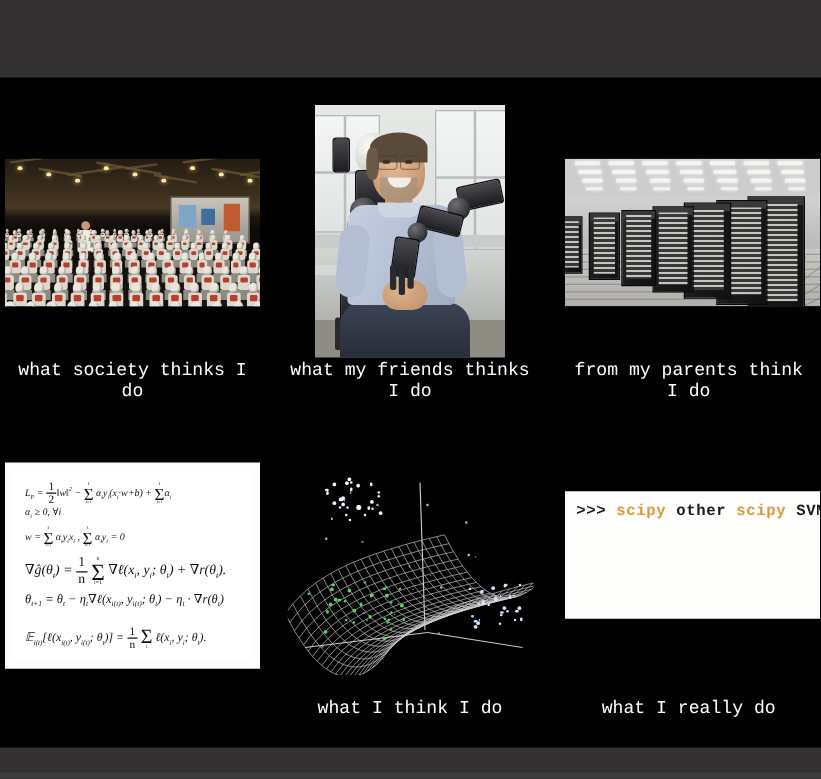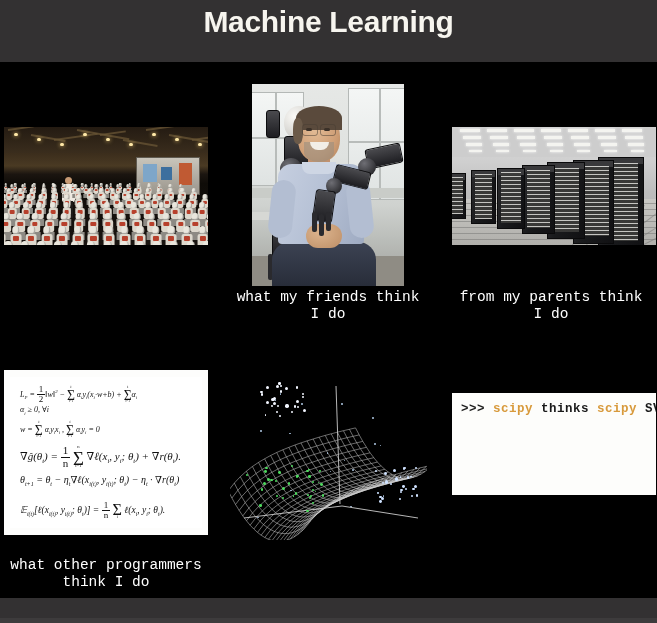--- a/index.html
+++ b/index.html
@@ -161,21 +161,20 @@
   .tok-prompt{color:#1d1d1d;}
   .tok-kw{color:#d89a3c;}
   .tok-id{color:#1a1a1a;}
 </style>
 </head>
 <body>
 
 <div class="meme">
 
   <div class="header-band"></div>
-  <div class="title">Machine Learning</div>
 
   <div class="pic" id="pic-society">
     <div class="hall-bg"></div>
     <div class="hall-ceiling"></div>
     <div class="hall-screen">
       <i style="left:6px;top:6px;width:14px;height:18px;background:#7ea6c9;"></i>
       <i style="left:24px;top:9px;width:11px;height:13px;background:#3d6f9e;"></i>
       <i style="left:42px;top:5px;width:13px;height:22px;background:#c05a33;"></i>
     </div>
     <div class="hall-man">
@@ -895,20 +894,22 @@
         <div class="hall-beam" style="left:119px;top:12px;width:35px;transform:rotate(10deg);"></div>
         <div class="hall-light" style="left:125px;top:16px;"></div>
         <div class="hall-beam" style="left:142px;top:2px;width:44px;transform:rotate(-8deg);"></div>
         <div class="hall-light" style="left:148px;top:6px;"></div>
         <div class="hall-beam" style="left:165px;top:7px;width:53px;transform:rotate(10deg);"></div>
         <div class="hall-light" style="left:171px;top:11px;"></div>
         <div class="hall-beam" style="left:188px;top:12px;width:26px;transform:rotate(-8deg);"></div>
         <div class="hall-light" style="left:194px;top:16px;"></div>
       </div>
   </div>
+  <div class="cap" style="left:0px;top:289px;width:212px;">what society thinks I
+do</div>
 
   <div class="pic" id="pic-friends">
     <div class="room-bg"></div>
     <div class="win" style="left:-4px;top:8px;width:54px;height:92px;">
       <i class="mul" style="left:26px;top:0;width:2px;height:100%;"></i>
       <i class="mul" style="left:0;top:44px;width:100%;height:2px;"></i>
     </div>
     <div class="win" style="left:96px;top:4px;width:62px;height:110px;">
       <i class="mul" style="left:30px;top:0;width:2px;height:100%;"></i>
       <i class="mul" style="left:0;top:52px;width:100%;height:2px;"></i>
@@ -953,21 +954,21 @@
       <div class="rseg" style="left:54px;top:0px;width:34px;height:18px;transform:rotate(-12deg);"></div>
       <div class="rjoint" style="left:46px;top:12px;width:18px;height:18px;"></div>
       <div class="rseg" style="left:22px;top:22px;width:34px;height:16px;transform:rotate(14deg);"></div>
       <div class="rjoint" style="left:14px;top:32px;width:16px;height:16px;"></div>
       <div class="rseg" style="left:2px;top:44px;width:18px;height:30px;transform:rotate(8deg);"></div>
       <div class="rfinger" style="left:0px;top:66px;width:5px;height:20px;"></div>
       <div class="rfinger" style="left:7px;top:68px;width:5px;height:22px;"></div>
       <div class="rfinger" style="left:14px;top:66px;width:5px;height:19px;"></div>
     </div>
   </div>
-  <div class="cap" style="left:222px;top:289px;width:212px;">what my friends think
+  <div class="cap" style="left:222px;top:289px;width:212px;">what my friends thinks
 I do</div>
 
   <div class="pic" id="pic-parents">
     <div class="dc-bg"></div>
     <div class="dc-ceil"></div>
     <div id="dc-tiles">
         <div class="dc-tile" style="left:8.0px;top:2.0px;width:20.0px;height:3.4px;"></div>
         <div class="dc-tile" style="left:35.0px;top:2.0px;width:20.0px;height:3.4px;"></div>
         <div class="dc-tile" style="left:62.0px;top:2.0px;width:20.0px;height:3.4px;"></div>
         <div class="dc-tile" style="left:89.0px;top:2.0px;width:20.0px;height:3.4px;"></div>
@@ -1080,22 +1081,20 @@
         θ<sub>t+1</sub> = θ<sub>t</sub> − η<sub>t</sub>∇ℓ(x<sub>i(t)</sub>, y<sub>i(t)</sub>; θ<sub>t</sub>) − η<sub>t</sub> · ∇r(θ<sub>t</sub>)
       </div>
       <div class="mathline" style="top:124px;font-size:9.5px;">
         𝔼<sub>i(t)</sub>[ℓ(x<sub>i(t)</sub>, y<sub>i(t)</sub>; θ<sub>t</sub>)] =
         <span class="frac" style="font-size:9px;"><span class="n">1</span><span class="d">n</span></span>
         <span class="sumwrap"><span class="sum">Σ</span><span class="bot">i</span></span>
         ℓ(x<sub>i</sub>, y<sub>i</sub>; θ<sub>t</sub>).
       </div>
     </div>
   </div>
-  <div class="cap" style="left:0px;top:557px;width:212px;">what other programmers
-think I do</div>
 
   <div class="pic" id="pic-think">
     <svg width="197" height="172" viewBox="0 0 197 172">
       <rect x="0" y="0" width="197" height="172" fill="#000"></rect>
       <g stroke="#d9d9d9" stroke-width="0.55" fill="none" opacity="0.9" id="mesh-u">
           <path d="M-1.8 122.9L1.9 130.0L5.5 136.5L9.2 142.4L12.8 147.9L16.5 152.8L20.1 157.2L23.8 161.0L27.5 164.4L31.1 167.2L34.8 169.5L38.4 171.3L42.1 172.5L45.7 173.2L49.4 173.4L53.1 173.1L56.7 172.3L60.4 170.9L64.0 169.0L67.7 166.6L71.3 163.6L75.0 160.1"></path>
           <path d="M4.3 115.1L7.9 122.2L11.6 128.6L15.2 134.6L18.9 140.0L22.5 145.0L26.2 149.4L29.9 153.2L33.5 156.6L37.2 159.4L40.8 161.7L44.5 163.5L48.1 164.7L51.8 165.4L55.5 165.6L59.1 165.3L62.8 164.5L66.4 163.1L70.1 161.2L73.7 158.8L77.4 155.8L81.1 152.3"></path>
           <path d="M10.3 108.7L14.0 115.7L17.6 122.2L21.3 128.2L25.0 133.6L28.6 138.5L32.3 142.9L35.9 146.8L39.6 150.1L43.2 152.9L46.9 155.2L50.6 157.0L54.2 158.2L57.9 159.0L61.5 159.2L65.2 158.8L68.8 158.0L72.5 156.6L76.2 154.7L79.8 152.3L83.5 149.4L87.1 145.9"></path>
           <path d="M16.4 103.2L20.0 110.2L23.7 116.7L27.4 122.7L31.0 128.1L34.7 133.1L38.3 137.4L42.0 141.3L45.6 144.7L49.3 147.5L53.0 149.8L56.6 151.5L60.3 152.8L63.9 153.5L67.6 153.7L71.2 153.4L74.9 152.5L78.6 151.2L82.2 149.3L85.9 146.8L89.5 143.9L93.2 140.4"></path>
           <path d="M22.4 98.5L26.1 105.5L29.8 112.0L33.4 118.0L37.1 123.4L40.7 128.4L44.4 132.7L48.0 136.6L51.7 140.0L55.4 142.8L59.0 145.1L62.7 146.8L66.3 148.1L70.0 148.8L73.6 149.0L77.3 148.7L81.0 147.8L84.6 146.5L88.3 144.6L91.9 142.1L95.6 139.2L99.2 135.7"></path>
@@ -1247,20 +1246,22 @@
         <div class="plot-dot" style="left:111.2px;top:35.0px;width:1.6px;height:1.6px;background:#9fb6cf;"></div>
         <div class="plot-dot" style="left:149.5px;top:76.8px;width:1.6px;height:1.6px;background:#9fb6cf;"></div>
         <div class="plot-dot" style="left:122.3px;top:101.1px;width:1.6px;height:1.6px;background:#9fb6cf;"></div>
         <div class="plot-dot" style="left:71.1px;top:35.3px;width:1.6px;height:1.6px;background:#9fb6cf;"></div>
         <div class="plot-dot" style="left:113.9px;top:91.8px;width:1.6px;height:1.6px;background:#9fb6cf;"></div>
         <div class="plot-dot" style="left:144.1px;top:75.0px;width:1.6px;height:1.6px;background:#9fb6cf;"></div>
         <div class="plot-dot" style="left:27.0px;top:148.9px;width:1.6px;height:1.6px;background:#9fb6cf;"></div>
         <div class="plot-dot" style="left:147.4px;top:123.9px;width:1.6px;height:1.6px;background:#9fb6cf;"></div>
       </div>
   </div>
+  <div class="cap" style="left:222px;top:559px;width:212px;">what I think I do</div>
 
   <div class="pic" id="pic-code">
-    <div class="codeline"><span class="tok-prompt">&gt;&gt;&gt; </span><span class="tok-kw">scipy</span><span class="tok-id"> thinks </span><span class="tok-kw">scipy</span><span class="tok-id"> SVM</span></div>
+    <div class="codeline"><span class="tok-prompt">&gt;&gt;&gt; </span><span class="tok-kw">scipy</span><span class="tok-id"> other </span><span class="tok-kw">scipy</span><span class="tok-id"> SVM</span></div>
   </div>
+  <div class="cap" style="left:445px;top:559px;width:212px;">what I really do</div>
 
   <div class="footer-band"></div>
   <div class="footer-sliver"></div>
 </div>
 
 </body></html>

